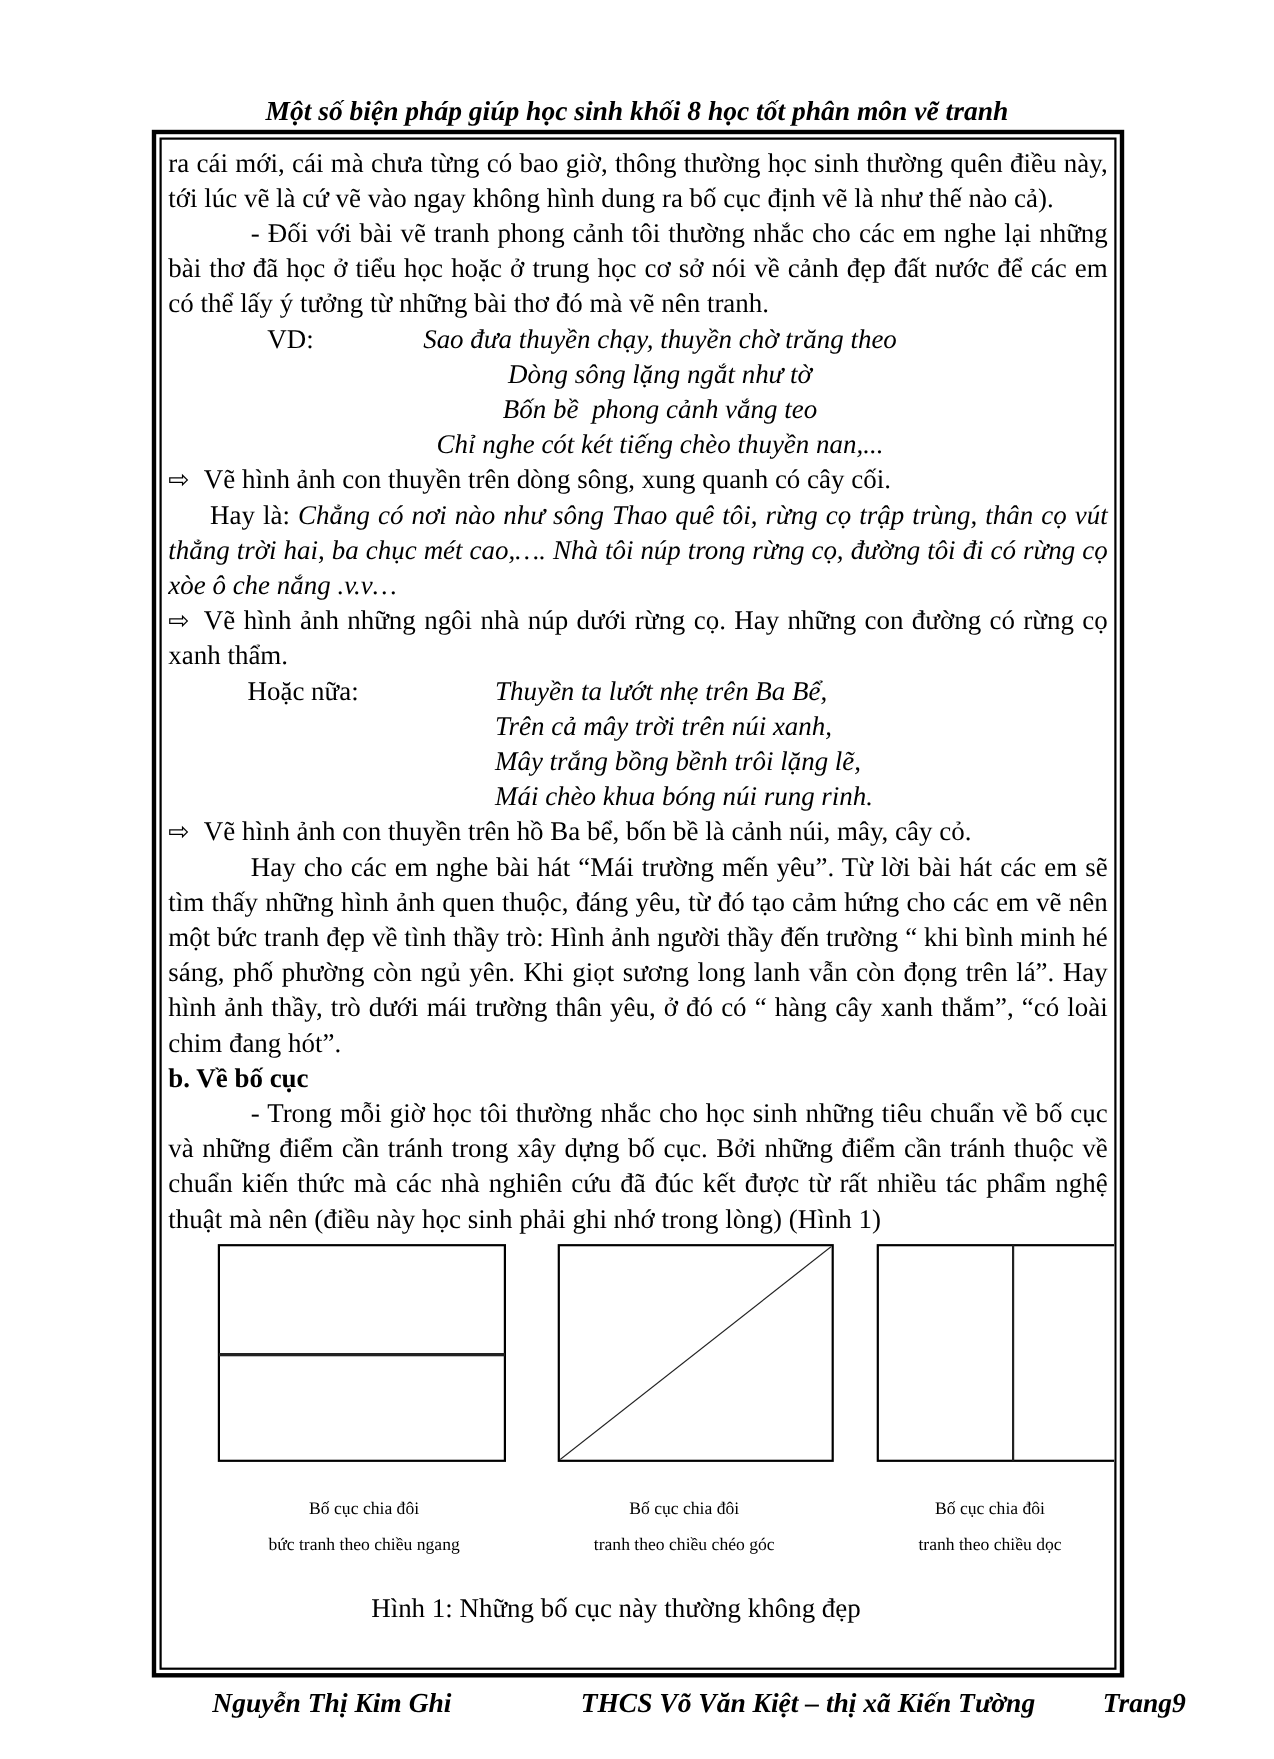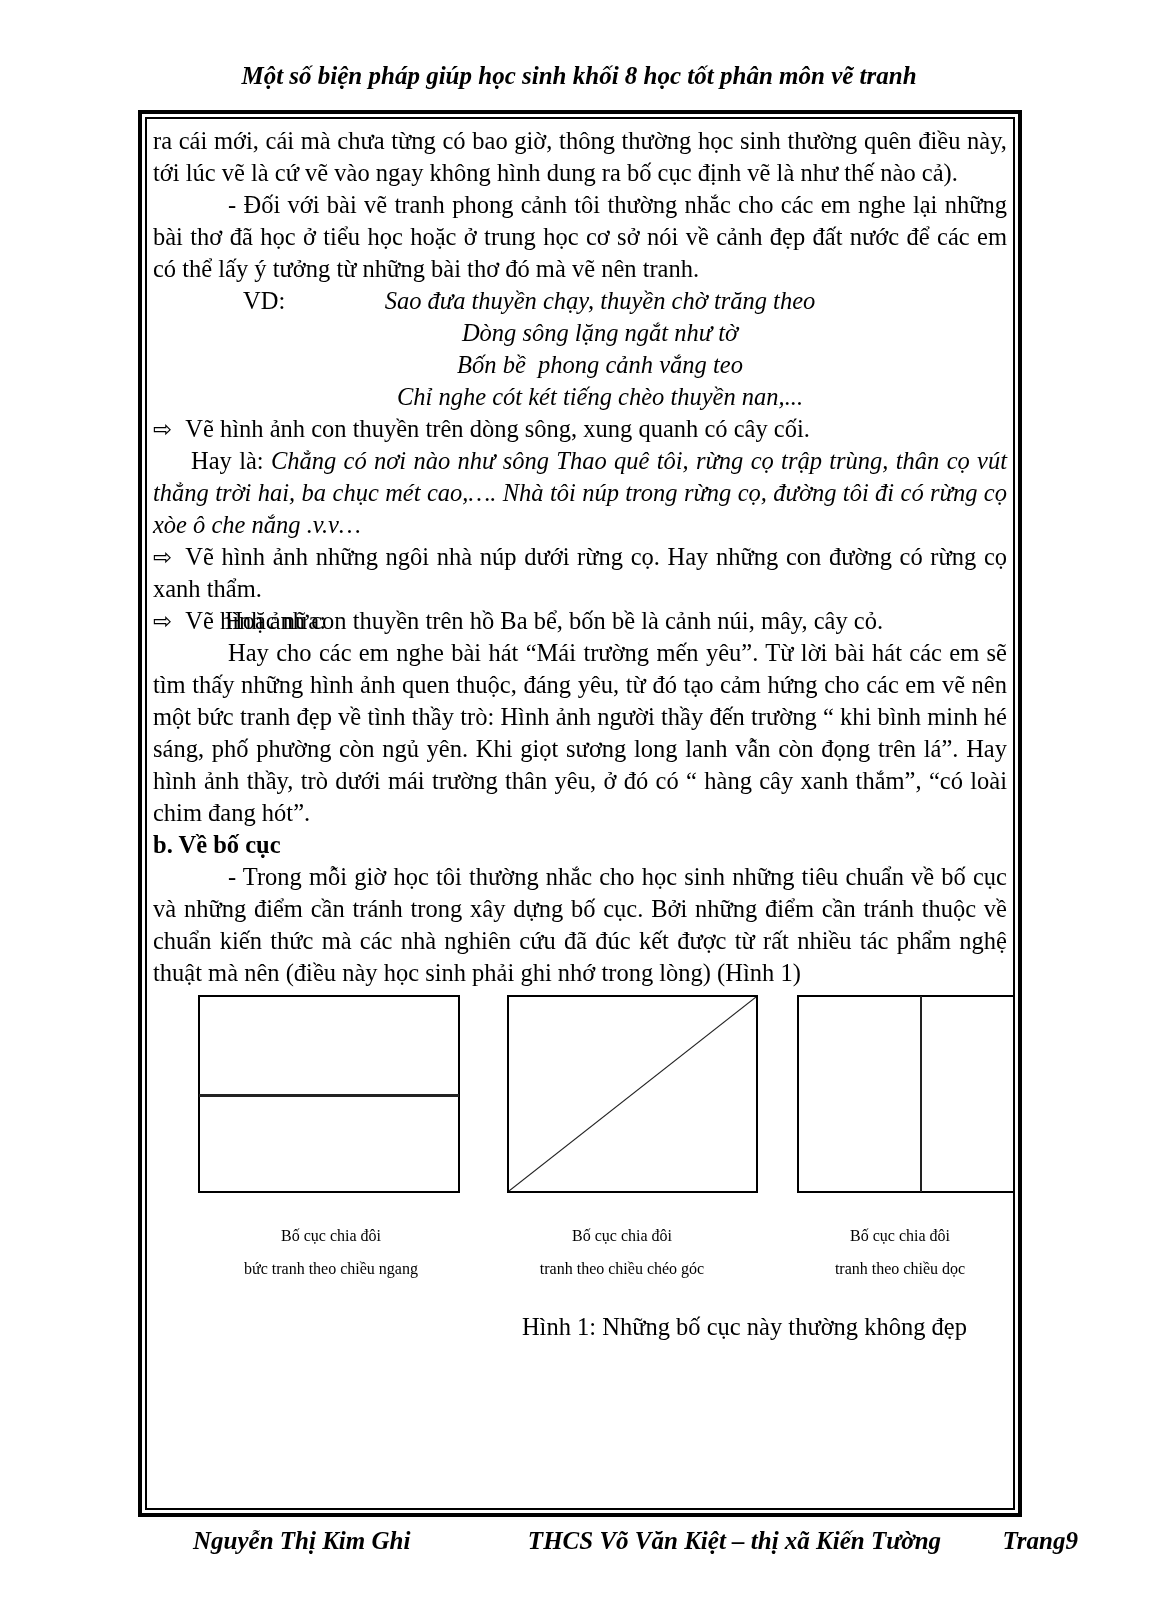--- a/index.html
+++ b/index.html
@@ -1,20 +1,20 @@
 <!DOCTYPE html>
 <html><head>
 <meta charset="utf-8">
 <style>
   * { margin:0; padding:0; box-sizing:border-box; }
   html,body { width:1158px; height:1599px; background:#ffffff; color:#000;
     font-family:"Liberation Serif", serif; }
-  .header { padding-top:60px; text-align:center; }
+  .header { padding-top:86px; text-align:center; }
   .header .title { font-size:25px; font-weight:bold; font-style:italic; line-height:32px; }
-  .frame-outer { margin-left:138px; margin-top:18px; width:884px; height:1407px;
+  .frame-outer { margin-left:138px; margin-top:0; width:884px; height:1407px;
     border:4px solid #000; padding:3px; }
   .frame-inner { border:2px solid #000; height:100%; padding:6px 6px 0 6px; overflow:hidden; }
   .body-text { font-size:24.5px; line-height:32px; text-align:justify; }
   .body-text p { margin:0; }
   .p-indent { text-indent:75px; }
   .poem-block { position:relative; text-align:center; font-style:italic; padding-left:40px; }
   .vd-label { position:absolute; left:90px; top:0; font-style:normal; }
   .hoacnua-label { position:absolute; left:72px; top:0; font-style:normal; }
   .poem2-block { position:relative; }
   .poem2-lines { margin-left:297px; font-style:italic; text-align:left; }
@@ -27,21 +27,21 @@
   .rect { position:absolute; top:0; border:2px solid #000; background:#fff; }
   .rect-h { left:45px; width:262px; height:198px; }
   .rect-h .hline { position:absolute; left:-1px; right:-1px; top:50%; height:3px; background:#222; }
   .rect-d { left:354px; width:251px; height:198px; }
   .rect-d svg { display:block; width:100%; height:100%; }
   .rect-v { left:644px; width:241px; height:198px; }
   .rect-v .vline { position:absolute; left:51%; top:-1px; bottom:-1px; width:2px; background:#222; }
   .caprow { position:relative; height:66px; margin-top:24px; }
   .cap { position:absolute; width:340px; text-align:center; font-size:16px; line-height:33px; }
   .cap1 { left:8px; } .cap2 { left:299px; } .cap3 { left:577px; }
-  .fig-main-caption { margin-top:26px; margin-right:40px; text-align:right; font-size:24.5px; }
+  .fig-main-caption { margin-top:26px; margin-right:40px; text-align:center; font-size:24.5px; }
   .footer { margin-left:138px; width:940px; margin-top:10px; display:flex;
     justify-content:space-between; align-items:baseline;
     font-size:25px; font-weight:bold; font-style:italic; }
   .footer .author { margin-left:55px;text-align:center; }
   .footer .school { position:relative; left:28px; }
 </style>
 </head>
 <body>
 
 <div class="header">
@@ -66,20 +66,26 @@
 
       <p class="bullet"><span class="arrow">⇨</span><span>Vẽ hình ảnh con thuyền trên dòng sông, xung quanh có cây cối.</span></p>
 
       <p class="p-quote"><span>Hay là:</span>
         <span class="qtext">Chẳng có nơi nào như sông Thao quê tôi, rừng cọ trập trùng, thân cọ vút thẳng trời hai, ba chục mét cao,…. Nhà tôi núp trong rừng cọ, đường tôi đi có rừng cọ xòe ô che nắng .v.v…</span></p>
 
       <p class="bullet"><span class="arrow">⇨</span><span>Vẽ hình ảnh những ngôi nhà núp dưới rừng cọ. Hay những con đường có rừng cọ xanh thẩm.</span></p>
 
       <div class="poem2-block">
         <span class="hoacnua-label">Hoặc nữa:</span>
+        <div class="poem2-lines">
+          <div>Thuyền ta lướt nhẹ trên Ba Bể,</div>
+          <div>Trên cả mây trời trên núi xanh,</div>
+          <div>Mây trắng bồng bềnh trôi lặng lẽ,</div>
+          <div>Mái chèo khua bóng núi rung rinh.</div>
+        </div>
       </div>
 
       <p class="bullet"><span class="arrow">⇨</span><span>Vẽ hình ảnh con thuyền trên hồ Ba bể, bốn bề là cảnh núi, mây, cây cỏ.</span></p>
 
       <p class="p-indent">Hay cho các em nghe bài hát “Mái trường mến yêu”. Từ lời bài hát các em sẽ tìm thấy những hình ảnh quen thuộc, đáng yêu, từ đó tạo cảm hứng cho các em vẽ nên một bức tranh đẹp về tình thầy trò: Hình ảnh người thầy đến trường “ khi bình minh hé sáng, phố phường còn ngủ yên. Khi giọt sương long lanh vẫn còn đọng trên lá”. Hay hình ảnh thầy, trò dưới mái trường thân yêu, ở đó có “ hàng cây xanh thắm”, “có loài chim đang hót”.</p>
 
       <p class="heading-b">b. Về bố cục</p>
 
       <p class="p-indent">- Trong mỗi giờ học tôi thường nhắc cho học sinh những tiêu chuẩn về bố cục và những điểm cần tránh trong xây dựng bố cục. Bởi những điểm cần tránh thuộc về chuẩn kiến thức mà các nhà nghiên cứu đã đúc kết được từ rất nhiều tác phẩm nghệ thuật mà nên (điều này học sinh phải ghi nhớ trong lòng) (Hình 1)</p>
 

